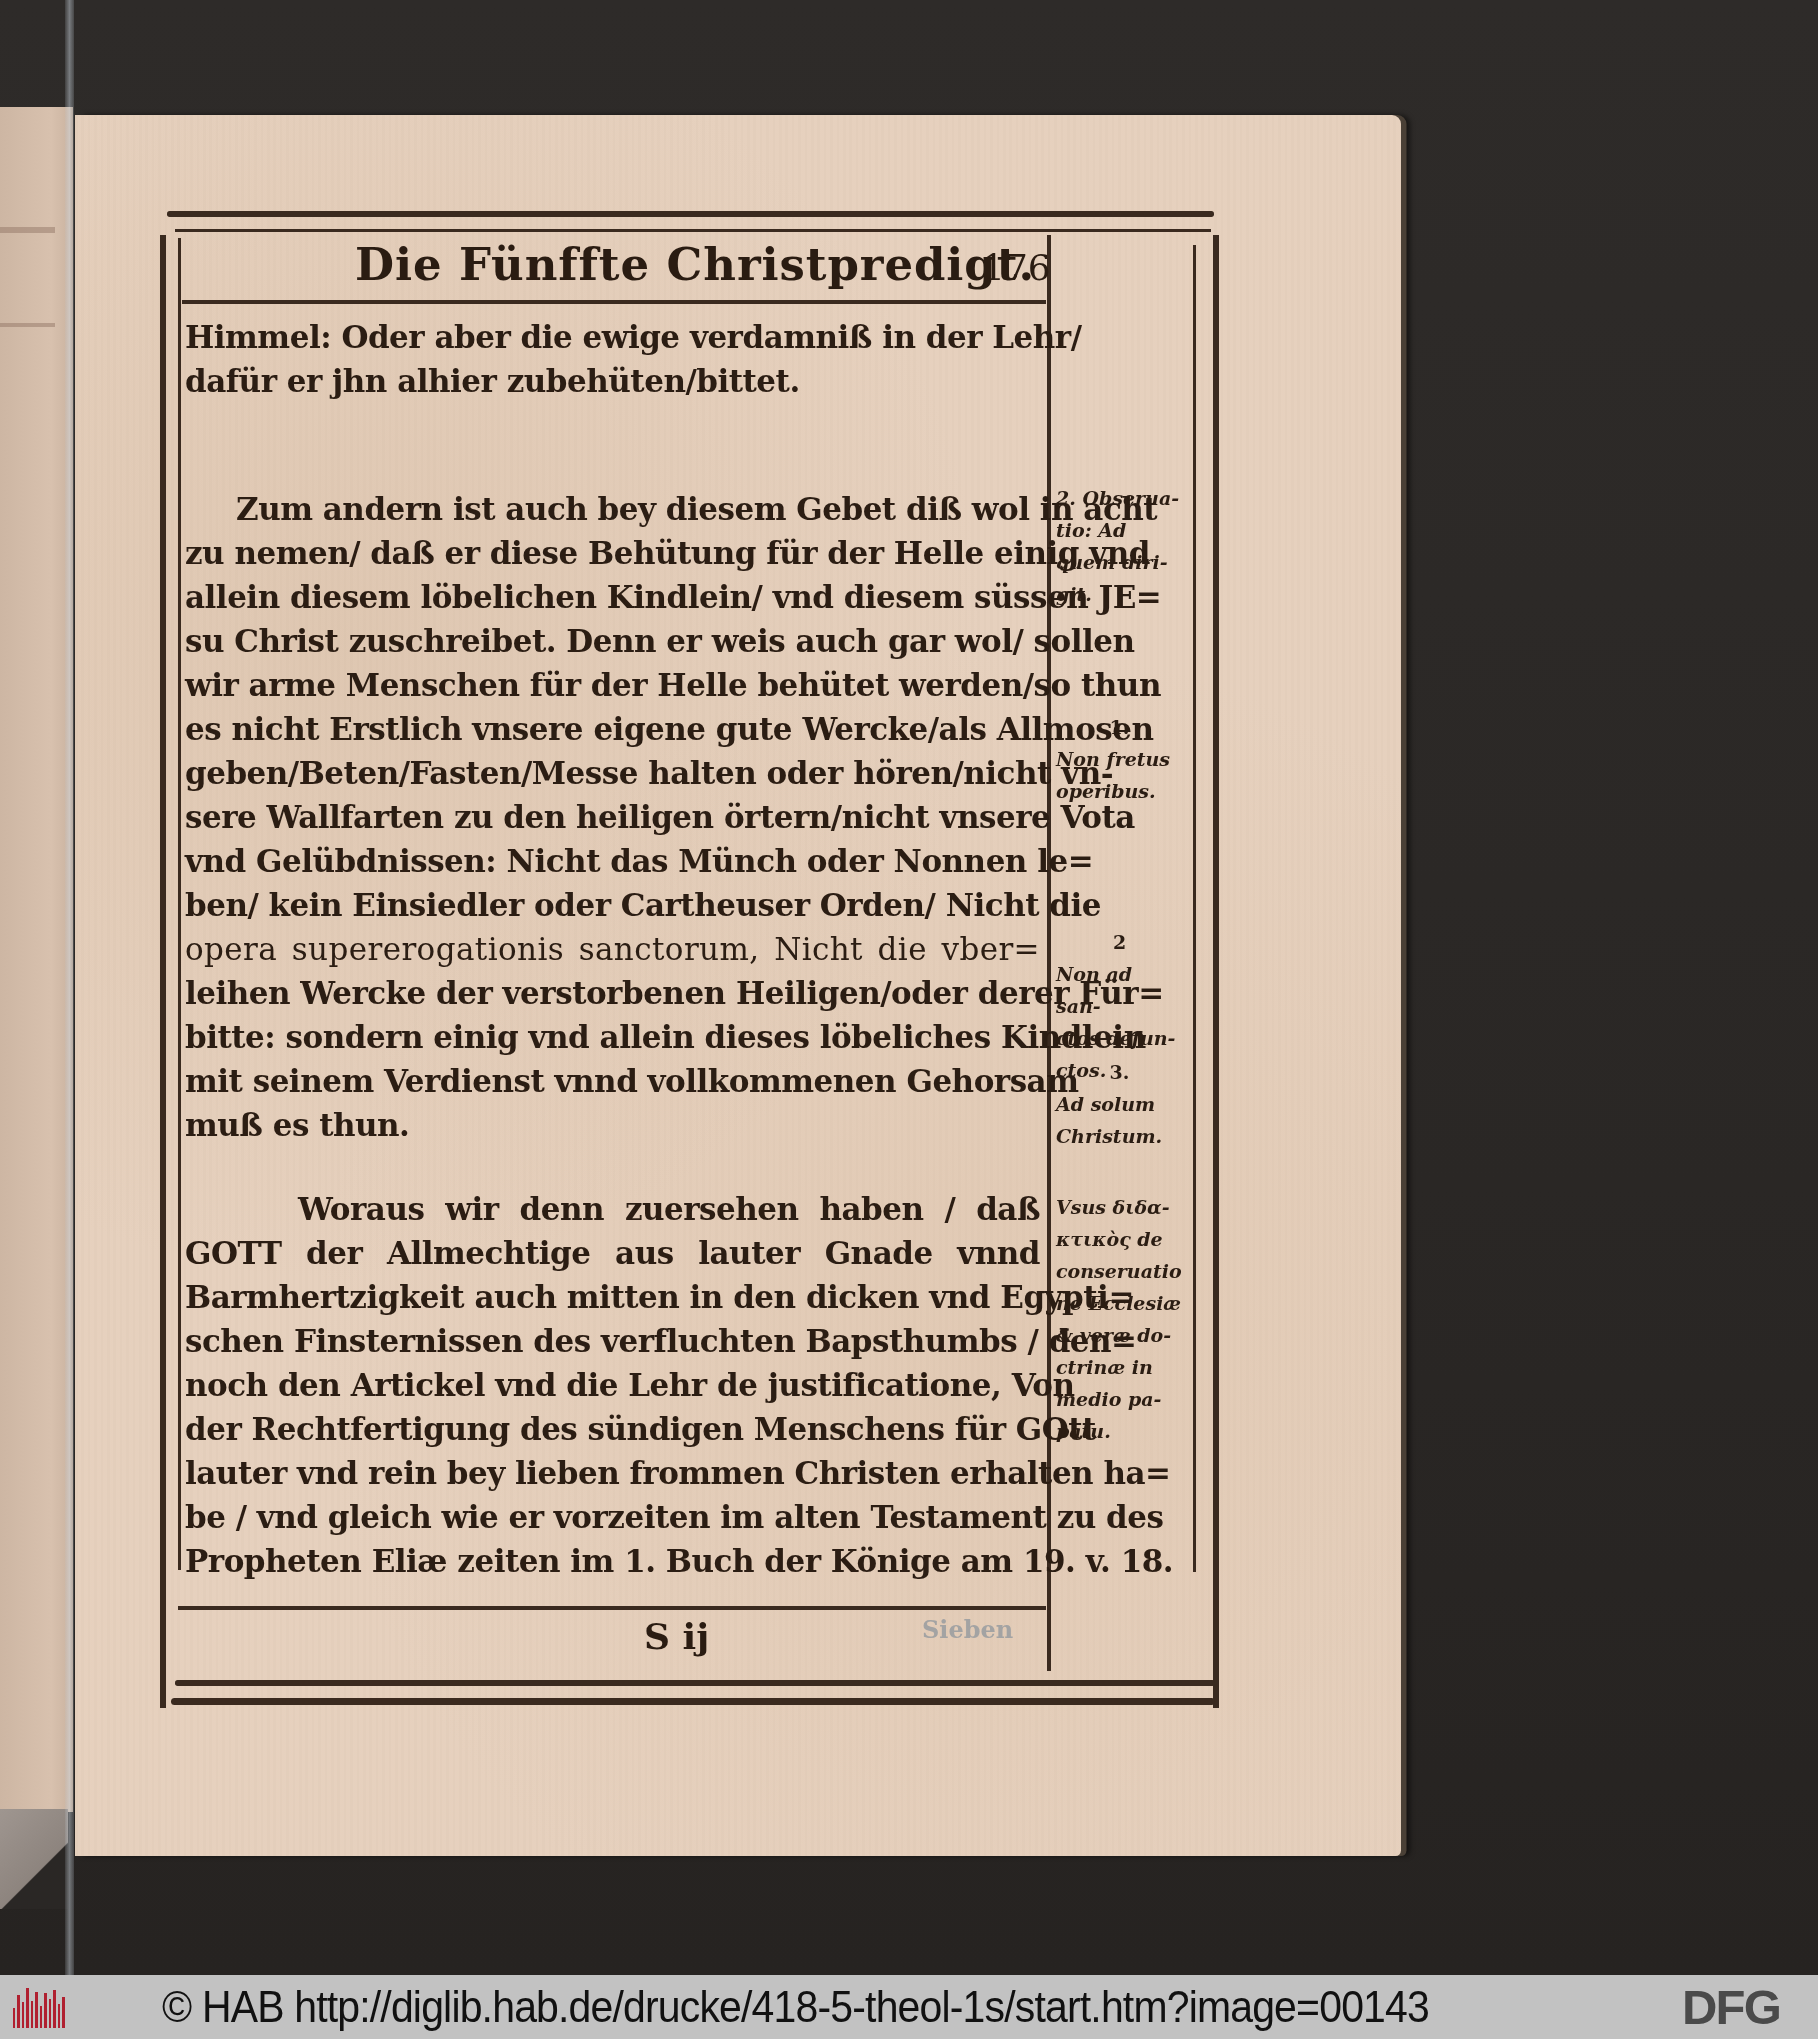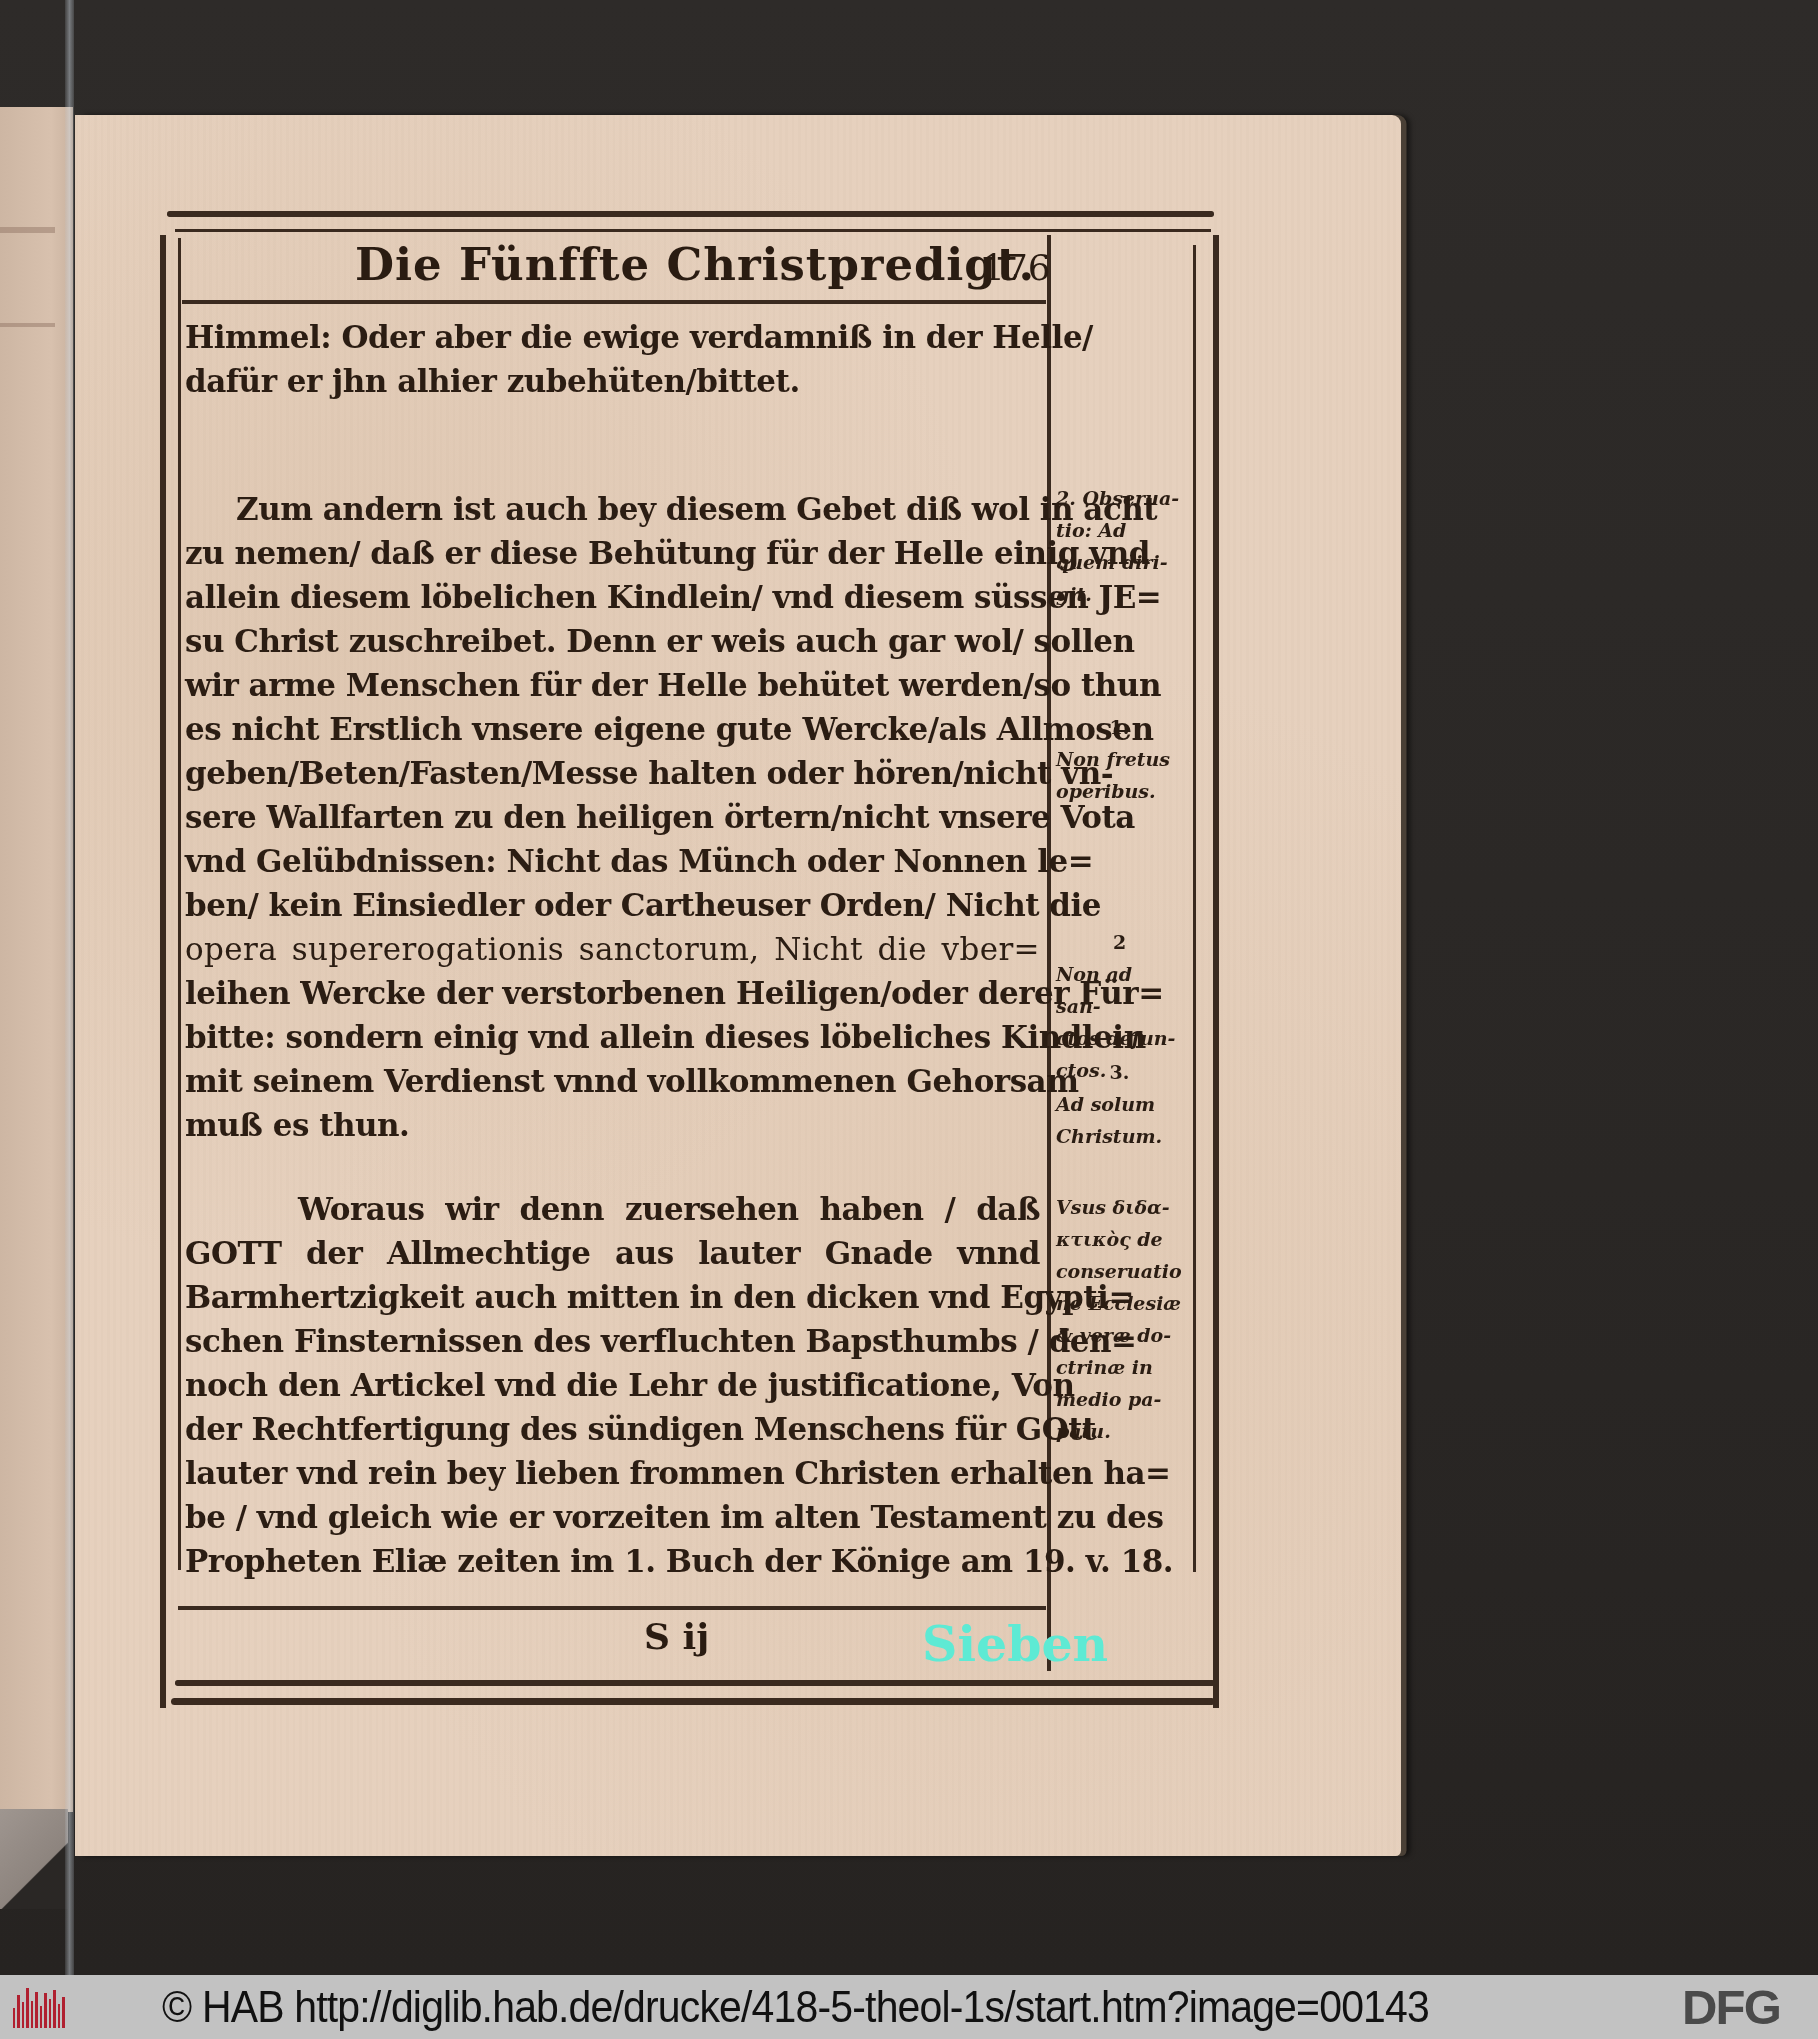--- a/index.html
+++ b/index.html
@@ -35,21 +35,21 @@
     font-family: "DejaVu Serif", serif; font-weight: bold; font-size: 31px; line-height: 44px;
     letter-spacing: -0.5px; }
   .line { white-space: nowrap; display: block; text-align: justify; text-align-last: justify; height: 44px; overflow: visible; }
   .line.last { text-align-last: left; }
   .line.indent { padding-left: 51px; }
   .line.indent-lg { padding-left: 113px; }
   .margin-note { position: absolute; left: 1056px; width: 127px; color: #2b1d13;
     font-family: "DejaVu Serif", serif; font-style: italic; font-weight: bold; font-size: 19px; line-height: 32px; }
   .margin-note .num { display: block; text-align: center; font-style: normal; }
   .signature { position: absolute; left: 644px; top: 1615px; font-size: 36px; font-weight: bold; color: #2a1c12; }
-  .catchword { position: absolute; left: 922px; top: 1615px; font-size: 49px; font-weight: bold; color: #5eead4; }
+  .catchword { position: absolute; left: 922px; top: 1615px; font-size: 24px; font-weight: bold; color: #a3a3a3; }
   .footer { position: absolute; left: 0; top: 1975px; width: 1818px; height: 65px; background: #c2c2c2; }
   .footer-logo { position: absolute; left: 12.7px; top: 12.7px; width: 55px; height: 40px; display: flex; align-items: flex-end; gap: 1.8px; }
   .footer-logo span { display: block; width: 2.7px; background: #b02030; }
   .footer-text { position: absolute; left: 162px; top: 8.2px; font-family: "Liberation Sans", sans-serif;
     font-size: 45px; line-height: 47px; color: #111; letter-spacing: -0.9px; white-space: nowrap; transform: scaleX(0.91); transform-origin: left center; }
   .footer-dfg { position: absolute; left: 1682px; top: 7.3px; font-family: "Liberation Sans", sans-serif;
     font-weight: bold; font-size: 49px; line-height: 51px; color: #4a4a4a; letter-spacing: -1.8px; }
 </style>
 </head>
 <body>
@@ -74,21 +74,21 @@
 <div class="rule" style="left:1047px; top:235px; width:3.6px; height:1436px;"></div>
 <div class="rule" style="left:182px; top:300px; width:864px; height:3.6px;"></div>
 <div class="rule" style="left:178px; top:1606px; width:868px; height:3.6px;"></div>
 <div class="rule" style="left:175px; top:1680px; width:1040px; height:6.4px; border-radius:2.7px;"></div>
 <div class="rule" style="left:171px; top:1698px; width:1044px; height:7.3px; border-radius:3.6px;"></div>
 
 <div class="running-head">Die Fünffte Christpredigt.</div>
 <div class="page-number">176</div>
 
 <div class="body-text" style="top:315px;">
-  <span class="line">Himmel: Oder aber die ewige verdamniß in der Helle/</span>
+  <span class="line">Himmel: Oder aber die ewige verdamniß in der Lehr/</span>
   <span class="line last">dafür er jhn alhier zubehüten/bittet.</span>
 </div>
 
 <div class="body-text" style="top:487px;">
   <span class="line indent">Zum andern ist auch bey diesem Gebet diß wol in acht</span>
   <span class="line">zu nemen/ daß er diese Behütung für der Helle einig vnd</span>
   <span class="line">allein diesem löbelichen Kindlein/ vnd diesem süssen JE=</span>
   <span class="line">su Christ zuschreibet. Denn er weis auch gar wol/ sollen</span>
   <span class="line">wir arme Menschen für der Helle behütet werden/so thun</span>
   <span class="line">es nicht Erstlich vnsere eigene gute Wercke/als Allmosen</span>

